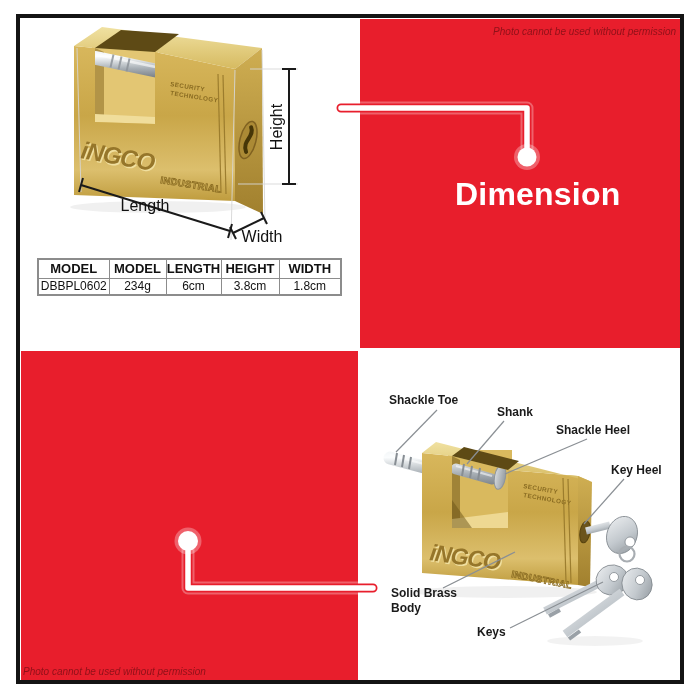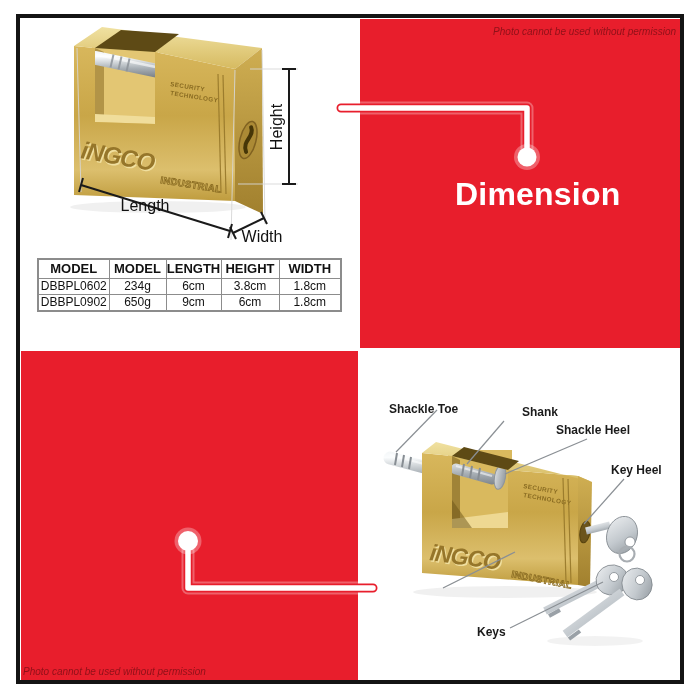--- a/index.html
+++ b/index.html
@@ -16,22 +16,22 @@
                  text-align:center;white-space:nowrap;letter-spacing:.2px;}
   .lbl-dimension{left:455px;top:176px;width:140px;}
   .lbl-diagram{left:127px;top:491px;width:120px;}
   .measure{position:absolute;font-size:16px;color:#111;text-align:center;white-space:nowrap;}
   .m-length{left:115px;top:197px;width:60px;}
   .m-width{left:233px;top:228px;width:58px;}
   .m-height{left:247px;top:118px;width:60px;transform:rotate(-90deg);}
   .dlabel{position:absolute;font-size:12px;font-weight:bold;color:#1b1b1b;
           white-space:nowrap;line-height:1.25;}
   .dlabel.wrap{white-space:normal;width:80px;}
-  .l-toe{left:389px;top:393px;margin-top:9px;}
-  .l-shank{left:522px;top:405px;}
+  .l-toe{left:389px;top:393px;}
+  .l-shank{left:497px;top:405px;}
   .l-heel{left:556px;top:423px;text-align:center;}
   .l-keyhole{left:611px;top:463px;}
   .l-body{left:391px;top:586px;}
   .l-keys{left:477px;top:625px;}
   table.spec{position:absolute;left:37px;top:258px;width:303px;border-collapse:collapse;
              table-layout:fixed;font-size:12px;color:#111;text-align:center;
              border:2px solid #8c8c8c;}
   table.spec th,table.spec td{border:1.6px solid #8c8c8c;padding:0;height:15px;line-height:15px;
              overflow:hidden;}
   table.spec th{font-weight:bold;height:18px;line-height:18px;font-size:13px;}
@@ -263,30 +263,24 @@
       </tr>
     </thead>
     <tbody>
       <tr>
         <td class="model">DBBPL0602</td>
         <td>234g</td>
         <td>6cm</td>
         <td>3.8cm</td>
         <td>1.8cm</td>
       </tr>
-      <tr>
-        <td class="model">DBBPL0902</td>
-        <td>650g</td>
-        <td>9cm</td>
-        <td>6cm</td>
-        <td>1.8cm</td>
-      </tr>
     </tbody>
   </table>
 
   <div class="dlabel l-toe">Shackle Toe</div>
   <div class="dlabel l-shank">Shank</div>
   <div class="dlabel l-heel">Shackle Heel</div>
   <div class="dlabel l-keyhole">Key Heel</div>
+  <div class="dlabel wrap l-body">Solid Brass Body</div>
   <div class="dlabel l-keys">Keys</div>
 
   <div class="frame"></div>
 </div>
 
 </body></html>

